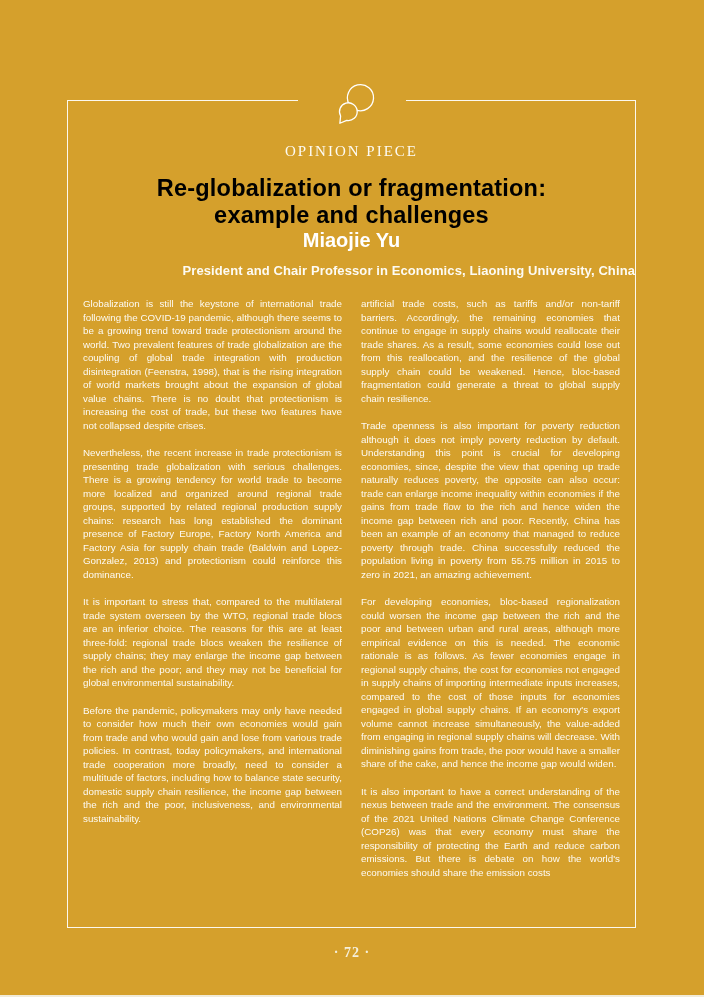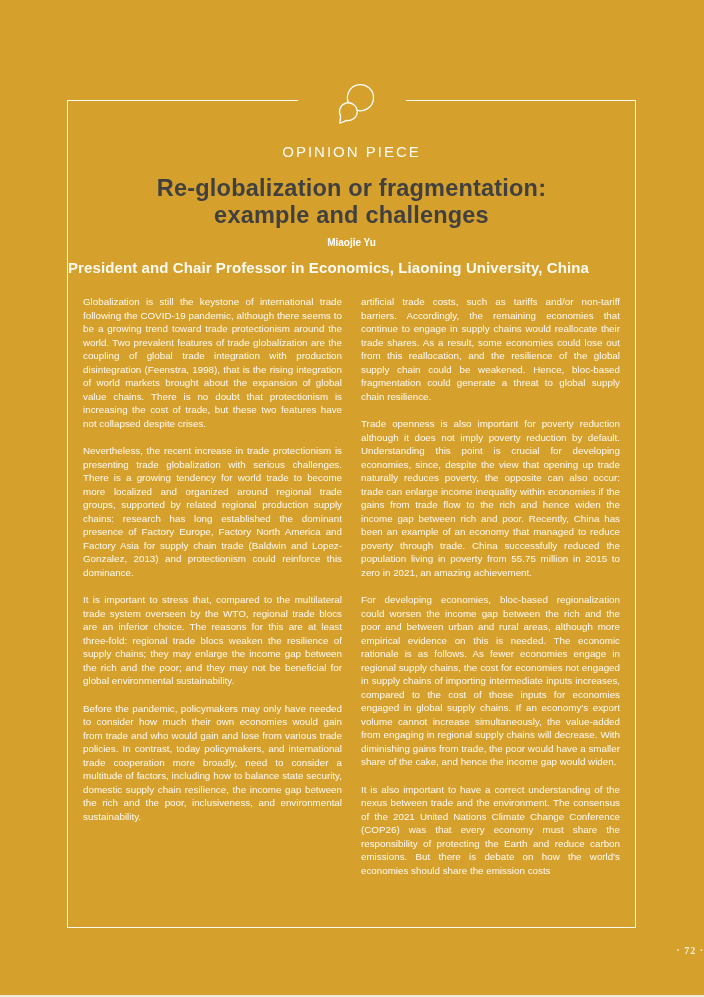--- a/index.html
+++ b/index.html
@@ -25,46 +25,45 @@
     top: -24px;
     left: 50%;
     transform: translateX(-50%);
     background: #D5A02C;
     padding: 0 26px;
     line-height: 0;
   }
   .kicker {
     margin-top: 42px;
     text-align: center;
-    font-family: Liberation Sans, sans-serif;
+    font-family: Liberation Serif, serif;
     font-size: 15px;
     letter-spacing: 2px;
     color: #FDFBF4;
   }
   .title {
     margin-top: 15px;
     text-align: center;
     font-weight: bold;
     font-size: 23.5px;
     line-height: 27px;
-    color: #404040;
+    color: #000000;
     letter-spacing: 0.2px;
   }
   .author {
-    margin-top: 8px;
     text-align: center;
     font-weight: bold;
-    font-size: 10px;
+    font-size: 20px;
     color: #FFFFFF;
   }
   .affiliation {
     margin-top: 11px;
-    text-align: left;
+    text-align: right;
     font-weight: bold;
-    font-size: 15px;
+    font-size: 13px;
     color: #FDFBF4;
     letter-spacing: 0.1px;
   }
   .columns {
     display: flex;
     gap: 19px;
     padding: 0 15px;
     margin-top: 19px;
   }
   .col { flex: 1; min-width: 0; }
@@ -73,24 +72,24 @@
     line-height: 13.5px;
     text-align: justify;
     color: #FDFAF3;
     margin: 0 0 14px 0;
   }
   .footer {
     position: absolute;
     top: 945px;
     left: 0;
     width: 100%;
-    text-align: right;
+    text-align: center;
     font-family: "Liberation Serif", serif;
     font-weight: bold;
-    font-size: 10px;
+    font-size: 14px;
     letter-spacing: 1px;
     color: #F5EFDC;
   }
   .bottom-strip {
     position: absolute;
     bottom: 0;
     left: 0;
     width: 100%;
     height: 2px;
     background: #F1EBD9;

